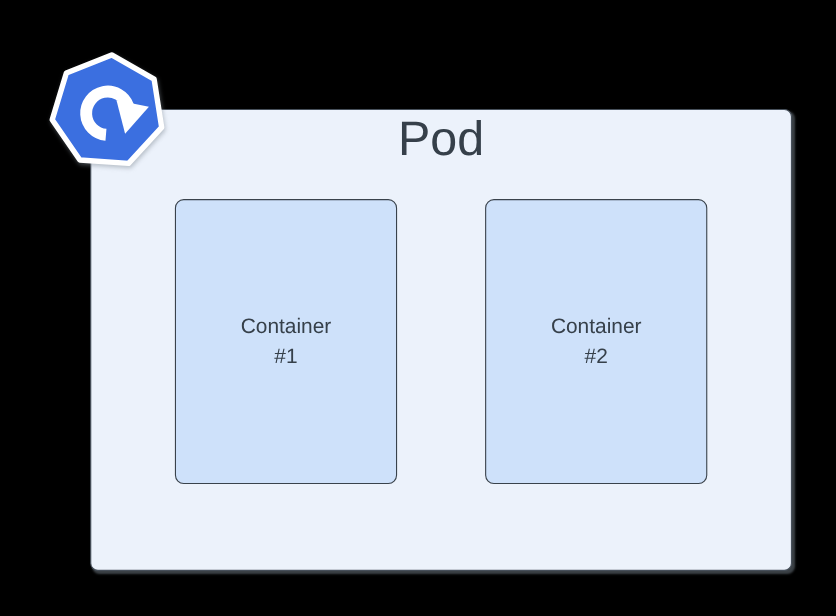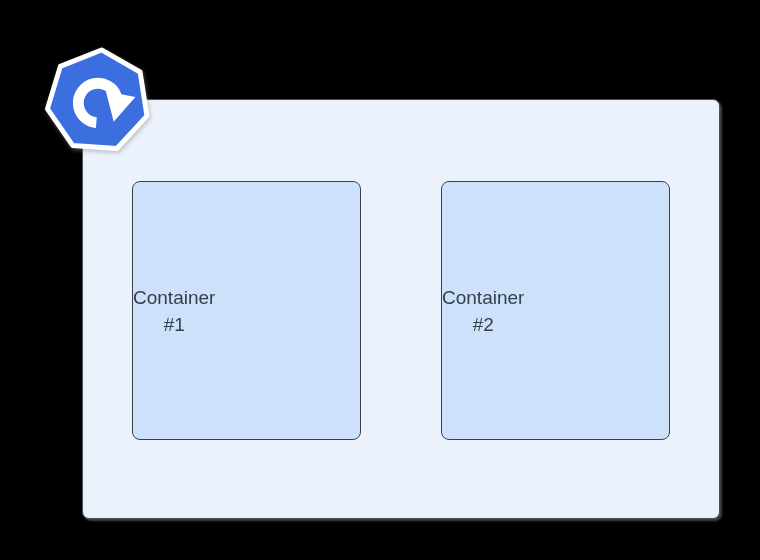--- a/index.html
+++ b/index.html
@@ -48,28 +48,28 @@
     position: absolute;
     left: 0;
     top: 81px;
     width: 100%;
     display: flex;
     justify-content: center;
     gap: 80px;
   }
 
   .container-box {
-    width: 229px;
+    width: 202px;
     height: 259px;
     background: var(--container-fill);
     border: 1.5px solid var(--container-border);
     border-radius: 8px;
     display: flex;
     align-items: center;
-    justify-content: flex-start;
+    justify-content: center;
   }
 
   .container-label {
     text-align: center;
     font-size: 19px;
     line-height: 27px;
     color: var(--text-color);
   }
 
   .logo {
@@ -94,20 +94,21 @@
   .logo .arrowhead {
     fill: var(--logo-white);
   }
 </style>
 </head>
 <body>
 
 <div class="canvas">
 
   <div class="pod-box">
+    <div class="pod-title">Pod</div>
 
     <div class="containers-row">
 
       <div class="container-box">
         <div class="container-label">
           <div>Container</div>
           <div>#1</div>
         </div>
       </div>
 

